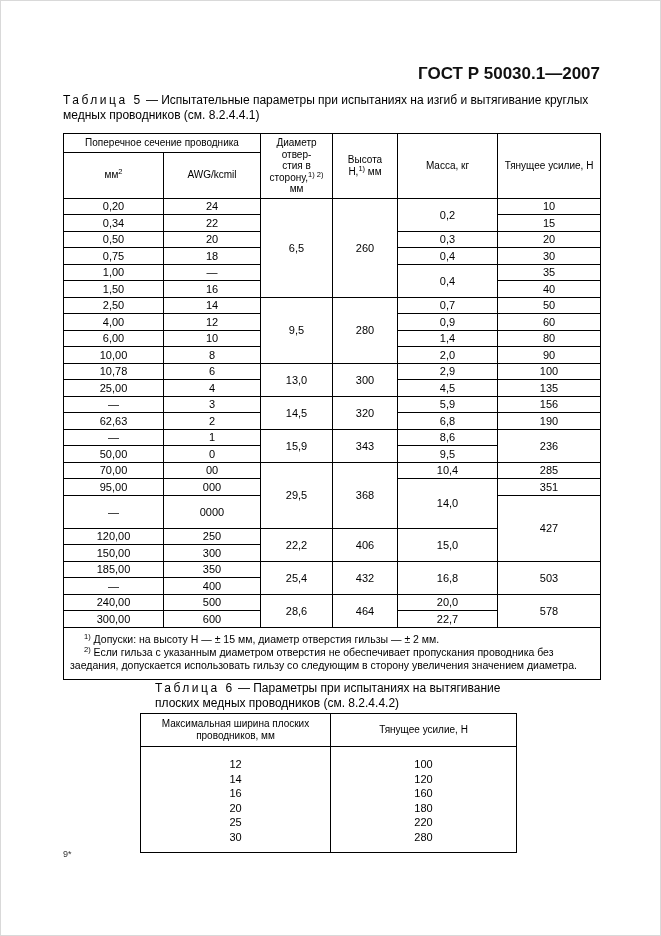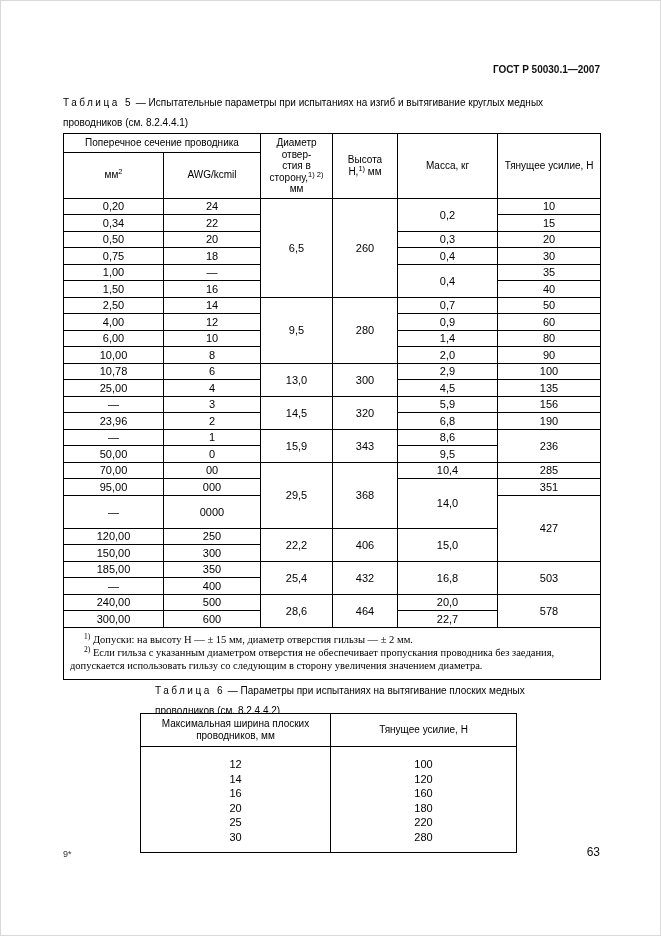--- a/index.html
+++ b/index.html
@@ -10,40 +10,40 @@
     color:#111;
     position:relative;
   }
   .page {
     position:absolute; inset:0;
     background:#ffffff;
     outline:1px solid #d9d9d9; outline-offset:-1px;
   }
   .doc-header {
     position:absolute; top:64px; left:63px; width:537px;
-    text-align:right; font-weight:bold; font-size:10px;
-  }
-  .caption { font-size:10px; line-height:20px; color:#000; }
+    text-align:right; font-weight:bold; font-size:17px;
+  }
+  .caption { font-size:12px; line-height:15px; color:#000; }
   .caption-t5 { position:absolute; top:93px; left:63px; width:537px; }
   .caption-t6 { position:absolute; top:681px; left:155px; width:383px; }
   .cap-label { letter-spacing:2.5px; }
 
   table { border-collapse:collapse; position:absolute; table-layout:fixed; background:#fff; }
   th, td { border:1px solid #000; text-align:center; vertical-align:middle; color:#000; }
 
   .t5 { top:133px; left:63px; width:537px; }
   .t5 thead th { font-size:10px; line-height:11.5px; font-weight:normal; padding:3px 2px; }
   .t5 thead tr:first-child th:first-child { height:18px;margin-top:48px; }
   .t5 tbody td { font-size:11px; line-height:12px; height:16.5px; padding:0 2px; }
   .t5 tbody tr:nth-child(19) { height:33px; }
   .t5 tfoot td.footnotes {
     text-align:left; font-size:10.5px; line-height:13px;
     padding:5px 6px 7px 6px;
   }
-  .fn { text-indent:14px;font-family:Liberation Serif, serif; }
+  .fn { text-indent:14px; }
 
   .t6 { top:713px; left:140px; width:376px; }
   .t6 thead th { font-size:10px; line-height:12px; font-weight:normal; padding:4px 14px; height:32px; }
   .t6 tbody td { font-size:11px; line-height:14.5px; padding:10px 2px 8px 2px; vertical-align:top; height:100px; }
 
   .footer-mark { position:absolute; left:63px; top:849px; font-size:9px; color:#333; }
   .page-number { position:absolute; left:63px; width:537px; top:845px; text-align:right; font-size:12px; }
 
   sup { font-size:7.5px; vertical-align:super; line-height:0; }
 </style>
@@ -160,21 +160,21 @@
         </tr>
         <tr>
           <td>—</td>
           <td>3</td>
           <td rowspan="2">14,5</td>
           <td rowspan="2">320</td>
           <td>5,9</td>
           <td>156</td>
         </tr>
         <tr>
-          <td>23,96</td>
+          <td>62,63</td>
           <td>2</td>
           <td>6,8</td>
           <td>190</td>
         </tr>
         <tr>
           <td>—</td>
           <td>1</td>
           <td rowspan="2">15,9</td>
           <td rowspan="2">343</td>
           <td>8,6</td>
@@ -269,15 +269,14 @@
     </thead>
     <tbody>
       <tr>
         <td>12<br>14<br>16<br>20<br>25<br>30</td>
         <td>100<br>120<br>160<br>180<br>220<br>280</td>
       </tr>
     </tbody>
   </table>
 
   <div class="footer-mark">9*</div>
-  <div class="page-number">63</div>
 
 </div>
 
 </body></html>

